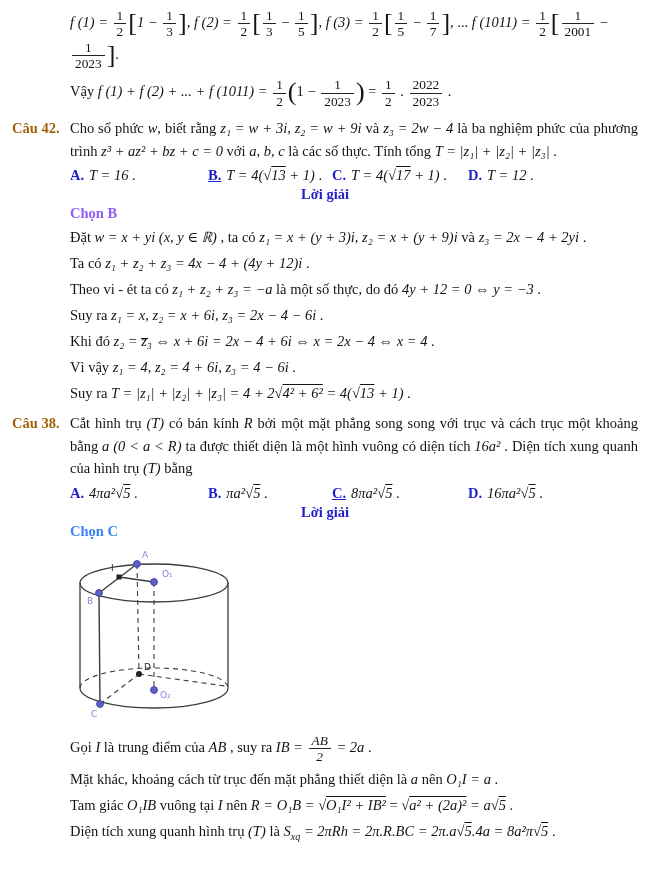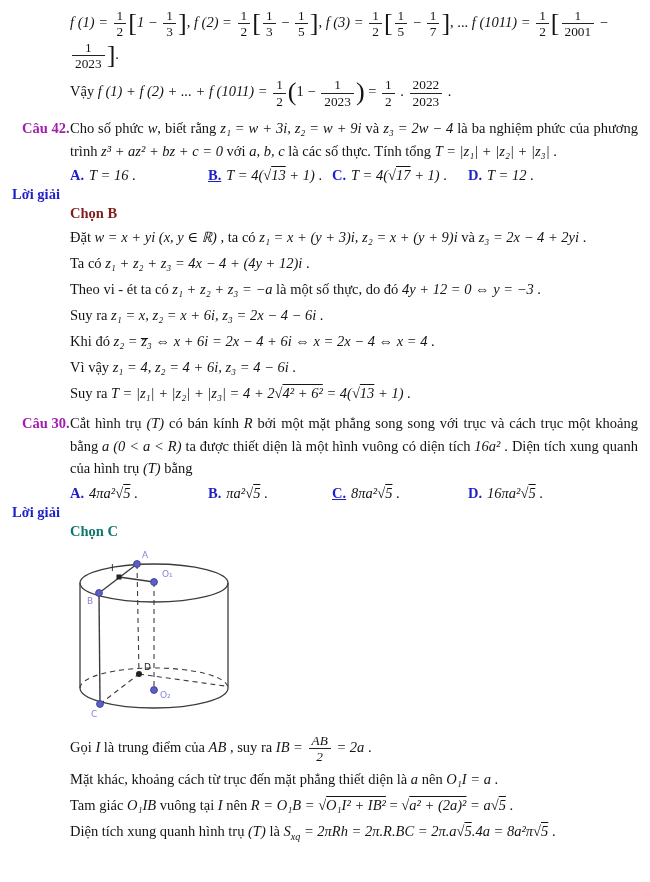--- a/index.html
+++ b/index.html
@@ -6,29 +6,29 @@
   body{
     width:650px;height:882px;overflow:hidden;
     font-family:"Liberation Serif","DejaVu Serif",serif;
     font-size:14.5px;color:#141414;
   }
   .doc{padding:6px 12px 0 12px;}
   .mi{font-style:italic;}
   .math-line,.sol-line{padding-left:58px;margin:5px 0;line-height:1.45;}
   .intro-line{padding-left:58px;margin:2px 0 6px 0;line-height:1.2;}
   .question{position:relative;padding-left:58px;margin-top:8px;line-height:1.55;text-align:justify;}
-  .qlabel{position:absolute;left:10px;top:0;color:#a21caf;font-weight:bold;}
+  .qlabel{position:absolute;left:0;top:0;color:#a16207;font-weight:bold;}
   .opt-row{display:grid;grid-template-columns:138px 124px 136px auto;padding-left:58px;margin:5px 0 2px 0;align-items:center;}
   .opt{display:flex;align-items:center;gap:5px;white-space:nowrap;}
   .olet{color:#1f1fc9;font-weight:bold;}
   .olet.u{text-decoration:underline;}
-  .loigiai{color:#1f1fc9;font-weight:bold;margin:2px 0;}
+  .loigiai{text-align:center;color:#1f1fc9;font-weight:bold;margin:2px 0;}
   .chon{font-weight:bold;padding-left:58px;margin:2px 0;}
-  .chon-black{color:#7f1d1d;}
-  .chon-blue{color:#0f766e;}
+  .chon-black{color:#8b5cf6;}
+  .chon-blue{color:#3b82f6;}
   .frac{display:inline-flex;flex-direction:column;text-align:center;vertical-align:middle;line-height:1.15;font-size:0.92em;margin:0 2px;}
   .frac .fn{border-bottom:1px solid #222;padding:0 3px;display:block;}
   .frac .fd{padding:0 3px;display:block;}
   .sqrt{white-space:nowrap;}
   .sqrt .rad{font-style:normal;}
   .sqrt .ovl{text-decoration:overline;}
   .big{font-size:1.8em;font-weight:400;vertical-align:-0.14em;line-height:0.8;font-style:normal;}
   sub{font-size:0.7em;}
   .figure-wrap{margin:6px 0 8px 58px;}
   .fig-label{font-family:"DejaVu Sans","Liberation Sans",sans-serif;font-size:9px;}
@@ -112,21 +112,21 @@
   <div class="chon chon-black">Chọn B</div>
   <div class="sol-line"><span>Đặt </span><span class="mi">w = x + yi (x, y ∈ ℝ)</span><span> , ta có </span><span class="mi">z₁ = x + (y + 3)i, z₂ = x + (y + 9)i</span><span> và </span><span class="mi">z₃ = 2x − 4 + 2yi</span><span> .</span></div>
   <div class="sol-line"><span>Ta có </span><span class="mi">z₁ + z₂ + z₃ = 4x − 4 + (4y + 12)i</span><span> .</span></div>
   <div class="sol-line"><span>Theo vi - ét ta có </span><span class="mi">z₁ + z₂ + z₃ = −a</span><span> là một số thực, do đó </span><span class="mi">4y + 12 = 0 ⇔ y = −3</span><span> .</span></div>
   <div class="sol-line"><span>Suy ra </span><span class="mi">z₁ = x, z₂ = x + 6i, z₃ = 2x − 4 − 6i</span><span> .</span></div>
   <div class="sol-line"><span>Khi đó </span><span class="mi">z₂ = z̅₃ ⇔ x + 6i = 2x − 4 + 6i ⇔ x = 2x − 4 ⇔ x = 4</span><span> .</span></div>
   <div class="sol-line"><span>Vì vậy </span><span class="mi">z₁ = 4, z₂ = 4 + 6i, z₃ = 4 − 6i</span><span> .</span></div>
   <div class="sol-line"><span>Suy ra </span><span class="mi">T = |z₁| + |z₂| + |z₃| = 4 + 2</span><span class="sqrt mi"><span class="rad">√</span><span class="ovl">4² + 6²</span></span><span class="mi"> = 4(</span><span class="sqrt mi"><span class="rad">√</span><span class="ovl">13</span></span><span class="mi"> + 1)</span><span> .</span></div>
 
   <div class="question">
-    <span class="qlabel">Câu 30.</span>
+    <span class="qlabel">Câu 38.</span>
     <span><span>Cắt hình trụ </span><span class="mi">(T)</span><span> có bán kính </span><span class="mi">R</span><span> bởi một mặt phẳng song song với trục và cách trục một khoảng bằng </span><span class="mi">a (0 &lt; a &lt; R)</span><span> ta được thiết diện là một hình vuông có diện tích </span><span class="mi">16a²</span><span> . Diện tích xung quanh của hình trụ </span><span class="mi">(T)</span><span> bằng</span></span>
   </div>
   <div class="opt-row">
     <div class="opt">
       <span class="olet">A.</span>
       <span><span class="mi">4πa²</span><span class="sqrt mi"><span class="rad">√</span><span class="ovl">5</span></span><span> .</span></span>
     </div>
     <div class="opt">
       <span class="olet">B.</span>
       <span><span class="mi">πa²</span><span class="sqrt mi"><span class="rad">√</span><span class="ovl">5</span></span><span> .</span></span>

